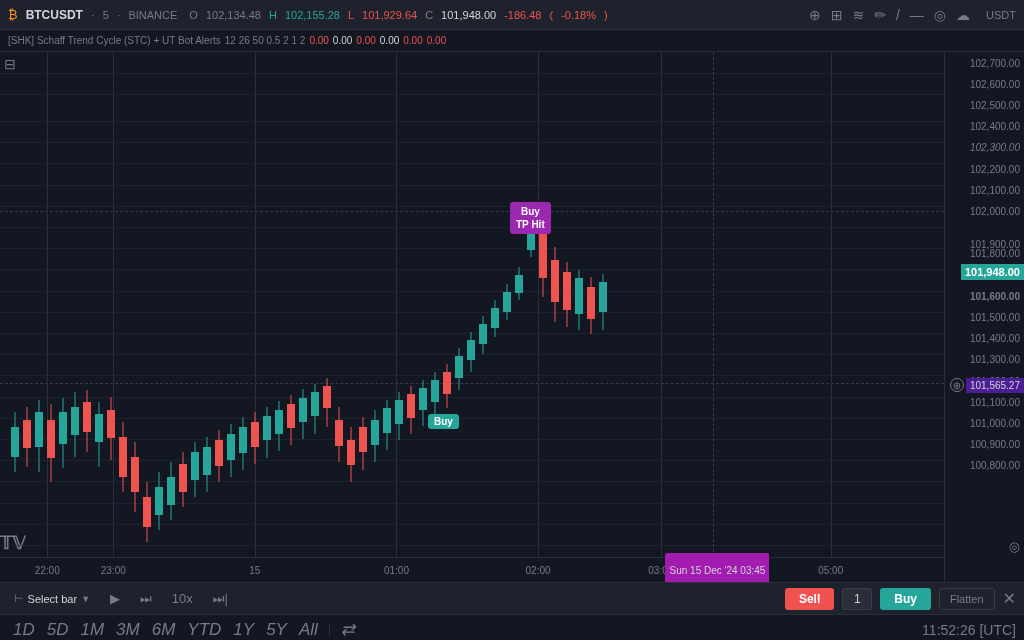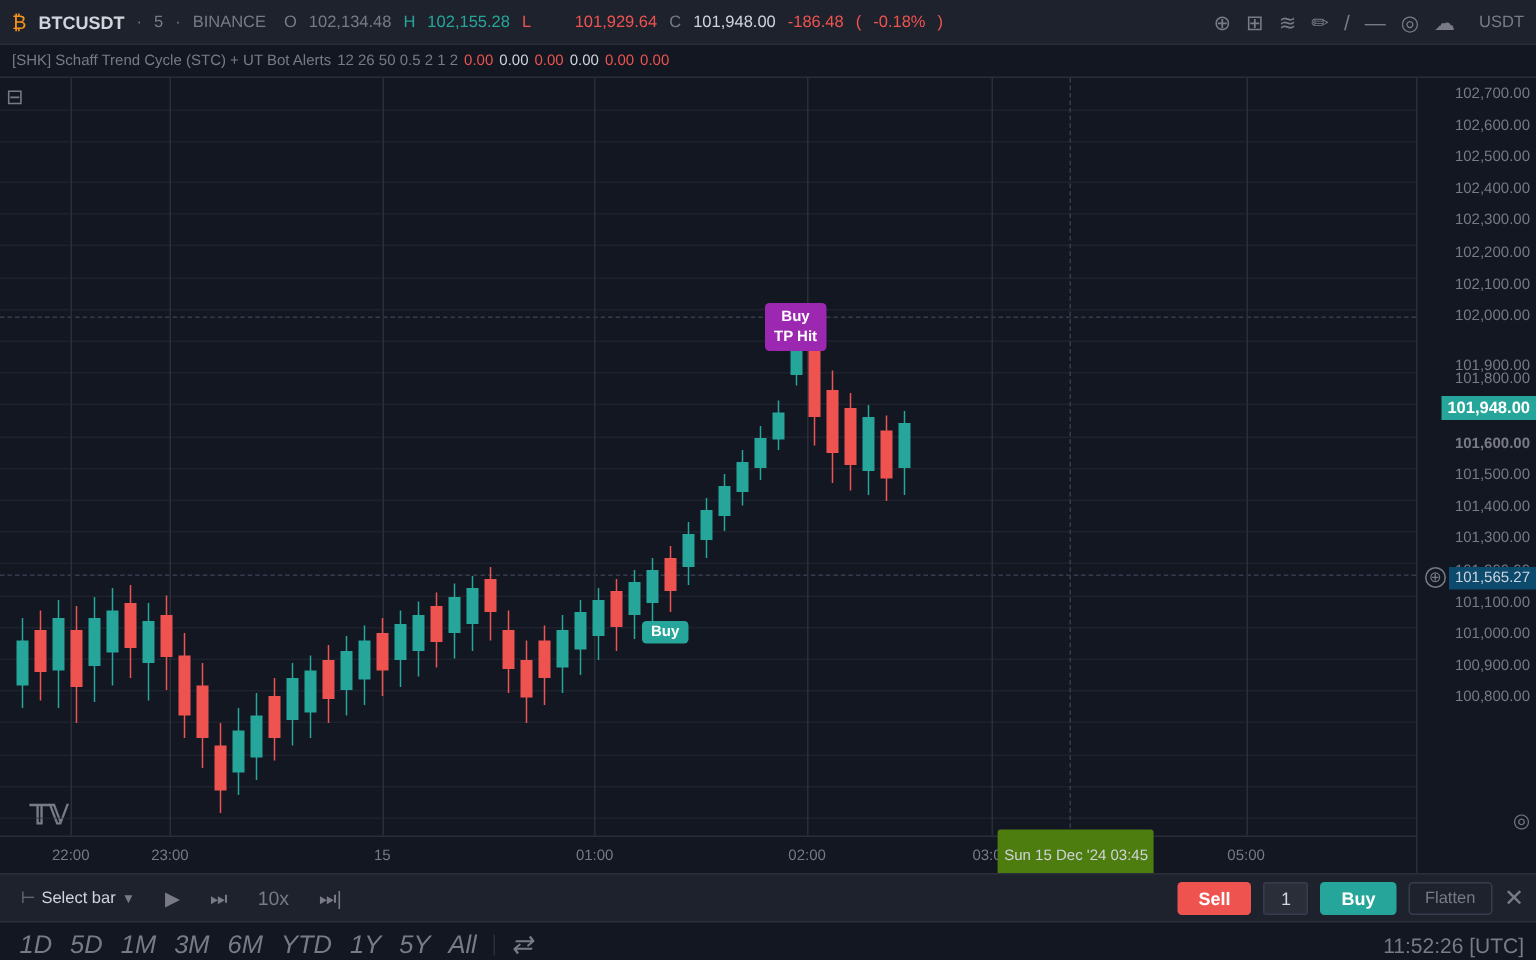--- a/index.html
+++ b/index.html
@@ -25,21 +25,21 @@
       gap: 8px;
       position: relative;
       z-index: 10;
     }
     .bitcoin-icon { font-size: 13px; color: #f7931a; }
     .pair-label { font-weight: bold; font-size: 12px; color: #d1d4dc; }
     .timeframe-label { font-size: 11px; color: #787b86; }
     .exchange-label { font-size: 11px; color: #787b86; }
     .price-o { color: #787b86; }
     .price-h { color: #26a69a; }
-    .price-l { color: #ef5350; margin-left: 21px; }
+    .price-l { color: #ef5350; }
     .price-c { color: #d1d4dc; }
     .price-change-neg { color: #ef5350; }
 
     .toolbar-icons {
       margin-left: auto;
       display: flex;
       align-items: center;
       gap: 10px;
     }
     .toolbar-icons span {
@@ -152,21 +152,21 @@
       font-weight: bold;
       padding: 2px 4px;
       white-space: nowrap;
       z-index: 5;
     }
 
     
     .crosshair-price-badge {
       position: absolute;
       right: 0;
-      background: #0c4a6e;
+      background: #4c1d95;
       color: #d1d4dc;
       font-size: 10px;
       padding: 2px 4px;
       white-space: nowrap;
       z-index: 5;
       display: flex;
       align-items: center;
       gap: 2px;
     }
 
@@ -181,21 +181,21 @@
       padding: 0 4px;
     }
     .time-label {
       position: absolute;
       font-size: 10px;
       color: #787b86;
       transform: translateX(-50%);
     }
     .time-label-current {
       position: absolute;
-      background: #4d7c0f;
+      background: #a21caf;
       color: #d1d4dc;
       font-size: 10px;
       padding: 12px 4px;
       border-radius: 2px;
       transform: translateX(-50%);
     }
 
     
     .price-label {
       position: absolute;
@@ -329,21 +329,21 @@
       color: #787b86;
       font-size: 14px;
       z-index: 5;
       cursor: pointer;
     }
 
     
     .tv-logo {
       position: absolute;
       bottom: 28px;
-      left: 20px;
+      left: 0;
       color: #787b86;
       font-size: 18px;
       font-weight: bold;
       font-family: serif;
     }
 
     
     #candle-svg {
       position: absolute;
       top: 0;
@@ -631,21 +631,21 @@
 
     <div style="position:absolute; top:61.5%; right:0; display:flex; align-items:center; gap:2px;">
       <div style="width:14px; height:14px; border-radius:50%; border:1px solid #787b86; display:flex; align-items:center; justify-content:center; font-size:10px; color:#787b86;">⊕</div>
       <div class="crosshair-price-badge" style="position:relative; right:auto;">101,565.27</div>
     </div>
 
     <span class="price-label" style="top:2%;">102,700.00</span>
     <span class="price-label" style="top:6%;">102,600.00</span>
     <span class="price-label" style="top:10%;">102,500.00</span>
     <span class="price-label" style="top:14%;">102,400.00</span>
-    <span class="price-label" style="top:18%;">102,300.00</span>
+    <span class="price-label" style="top:18%;font-style:italic;">102,300.00</span>
     <span class="price-label" style="top:22%;">102,200.00</span>
     <span class="price-label" style="top:26%;">102,100.00</span>
     <span class="price-label" style="top:30%;">102,000.00</span>
     <span class="price-label" style="top:34%;margin-top:12px;">101,900.00</span>
     <span class="price-label" style="top:38%;">101,800.00</span>
     <span class="price-label" style="top:42%;">101,700.00</span>
     <span class="price-label" style="top:46%;font-weight:bold;">101,600.00</span>
     <span class="price-label" style="top:50%;">101,500.00</span>
     <span class="price-label" style="top:54%;">101,400.00</span>
     <span class="price-label" style="top:58%;">101,300.00</span>

